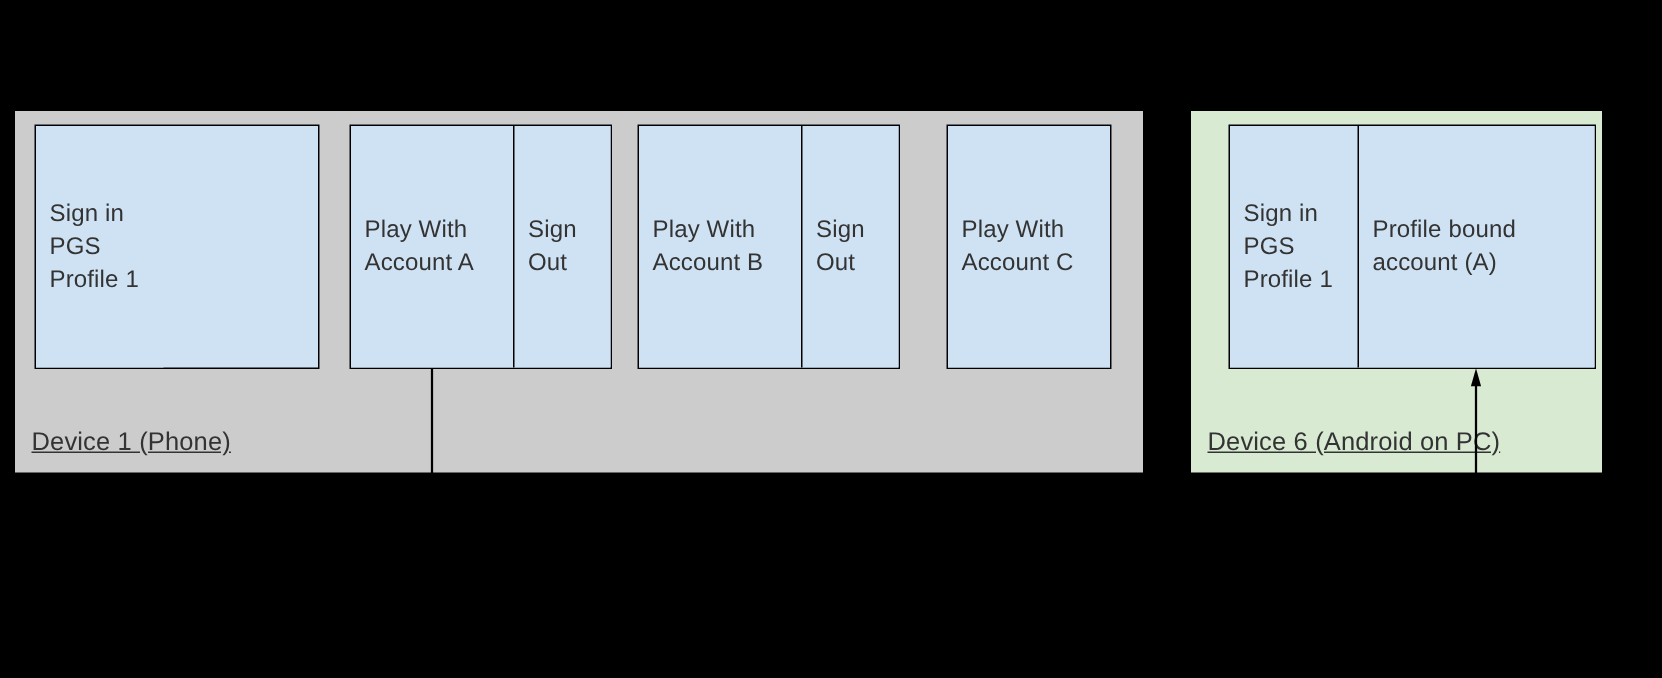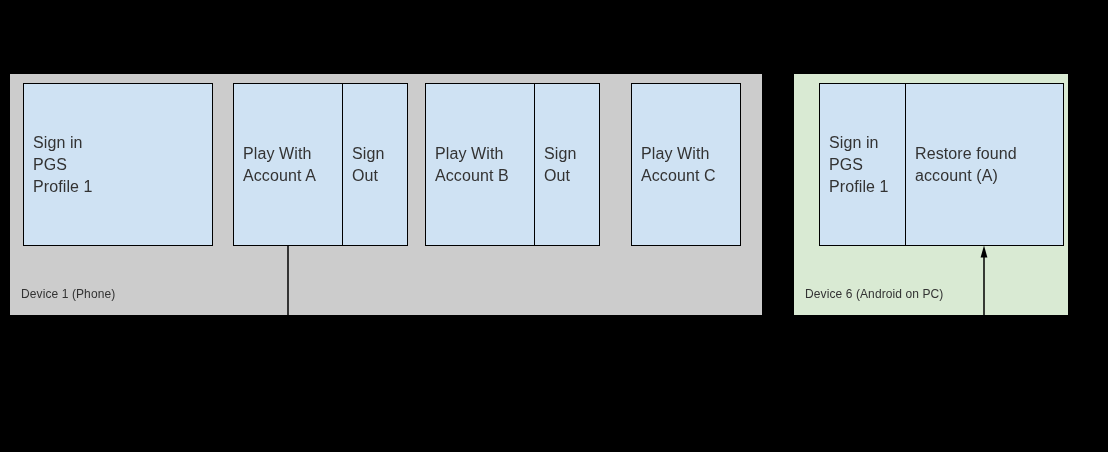--- a/index.html
+++ b/index.html
@@ -48,23 +48,24 @@
   .cell-text {
     white-space: pre-line;
     font-size: 16px;
     line-height: 22px;
     letter-spacing: 0.1px;
   }
   .device-label {
     position: absolute;
     left: 11px;
     bottom: 10px;
-    font-size: 12px;
+    font-size: 17px;
     line-height: 21px;
     letter-spacing: 0.1px;
+    text-decoration: underline;
   }
   .overlay {
     position: absolute;
     left: 0; top: 0;
     width: 1108px; height: 452px;
     pointer-events: none;
   }
   .connector-path { fill: none; stroke: var(--line); stroke-width: 1.5px; }
   .connector-head { fill: var(--line); stroke: none; }
 </style>
@@ -117,21 +118,21 @@
 
   <div class="panel panel-green">
 
     <div class="dbox" style="left:25px; width:245px;">
       <div class="dcell" style="width:85px;">
         <span class="cell-text">Sign in
 PGS
 Profile 1</span>
       </div>
       <div class="dcell grow">
-        <span class="cell-text">Restore found
+        <span class="cell-text">Profile bound
 account (A)</span>
       </div>
     </div>
 
     <div class="device-label">Device 6 (Android on PC)</div>
   </div>
 
   <svg class="overlay" viewBox="0 0 1108 452">
     <path class="connector-path" d="M 288 246 V 385 H 984 V 254"></path>
     <polygon class="connector-head" points="984,245.5 980.6,257.5 987.4,257.5"></polygon>

